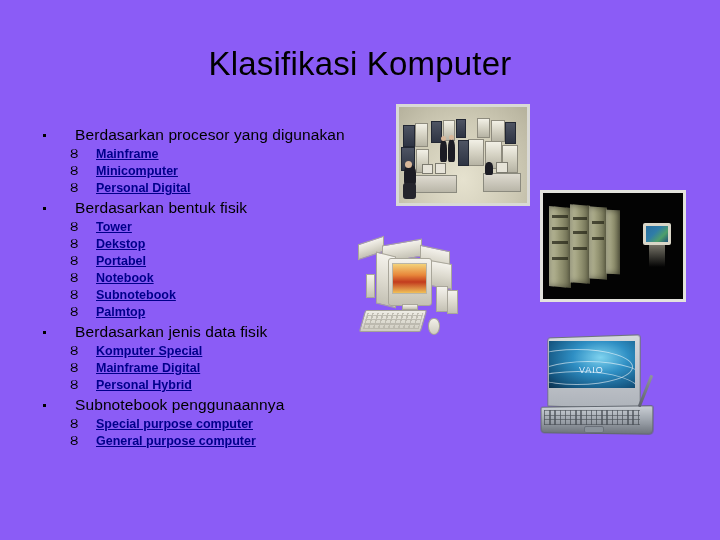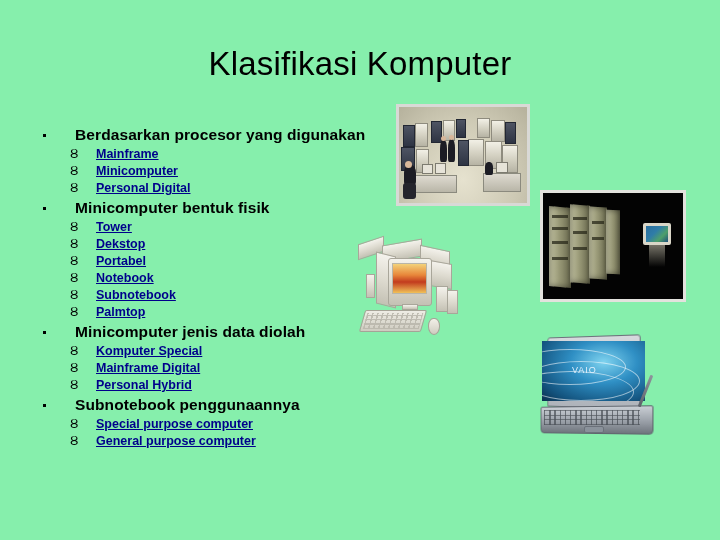--- a/index.html
+++ b/index.html
@@ -13,21 +13,21 @@
     font-family: "Liberation Sans", sans-serif;
     overflow: hidden;
     position: relative;
   }
 
   .slide {
     position: absolute;
     left: 0; top: 0;
     width: 720px;
     height: 540px;
-    background: #86efac;
+    background: #8b5cf6;
   }
 
   
   .slide-title {
     position: absolute;
     left: 40px;
     top: 44px;
     width: 640px;
     text-align: center;
     font-size: 33px;
@@ -45,21 +45,21 @@
     top: 124px;
     width: 340px;
   }
 
   .section { margin: 0; }
 
   .lvl1 {
     position: relative;
     padding-left: 39px;
     font-size: 15.5px;
-    font-weight: bold;
+    font-weight: normal;
     color: #000000;
     line-height: 22px;
     letter-spacing: 0.1px;
     white-space: nowrap;
   }
   .lvl1 .b1 {
     position: absolute;
     left: 7px;
     top: 0;
     width: 3px;
@@ -312,21 +312,21 @@
         <div class="lvl2">
           <span class="b2">Ȣ</span>
           <span class="lnk">Personal Digital</span>
         </div>
       </div>
     </div>
 
     <div class="section">
       <div class="lvl1">
         <span class="b1"></span>
-        <span>Minicomputer bentuk fisik</span>
+        <span>Berdasarkan bentuk fisik</span>
       </div>
       <div class="lvl2-list">
         <div class="lvl2">
           <span class="b2">Ȣ</span>
           <span class="lnk">Tower</span>
         </div>
         <div class="lvl2">
           <span class="b2">Ȣ</span>
           <span class="lnk">Dekstop</span>
         </div>
@@ -345,21 +345,21 @@
         <div class="lvl2">
           <span class="b2">Ȣ</span>
           <span class="lnk">Palmtop</span>
         </div>
       </div>
     </div>
 
     <div class="section">
       <div class="lvl1">
         <span class="b1"></span>
-        <span>Minicomputer jenis data diolah</span>
+        <span>Berdasarkan jenis data fisik</span>
       </div>
       <div class="lvl2-list">
         <div class="lvl2">
           <span class="b2">Ȣ</span>
           <span class="lnk">Komputer Special</span>
         </div>
         <div class="lvl2">
           <span class="b2">Ȣ</span>
           <span class="lnk">Mainframe Digital</span>
         </div>
@@ -462,21 +462,21 @@
 
     <div class="pc-kbd" style="left:10px; top:78px; width:62px; height:22px;">
       <div class="pc-kbd-keys"></div>
     </div>
 
     <div class="pc-mouse" style="left:76px; top:86px; width:12px; height:17px;"></div>
   </div>
 
   <div class="img-box" id="img-laptop">
     <div class="lt-lid" style="left:16px; top:6px; width:96px; height:72px;"></div>
-    <div class="lt-screen" style="left:14px; top:11px; width:86px; height:60px;padding-left:17px;">
+    <div class="lt-screen" style="left:21px; top:11px; width:86px; height:47px;">
       <div class="lt-swoosh" style="left:-28px; top:8px;  width:110px; height:34px;"></div>
       <div class="lt-swoosh" style="left:-20px; top:20px; width:116px; height:38px;"></div>
       <div class="lt-swoosh" style="left:-34px; top:30px; width:124px; height:40px;"></div>
       <div class="lt-vaio" style="left:30px; top:24px;">VAIO</div>
     </div>
     <div class="lt-base" style="left:8px; top:76px; width:116px; height:28px;"></div>
     <div class="lt-keys" style="left:16px; top:80px; width:96px; height:15px;"></div>
     <div class="lt-pad" style="left:56px; top:96px; width:20px; height:7px;"></div>
     <div class="lt-stylus" style="left:116px; top:44px; width:3px; height:34px;"></div>
   </div>

